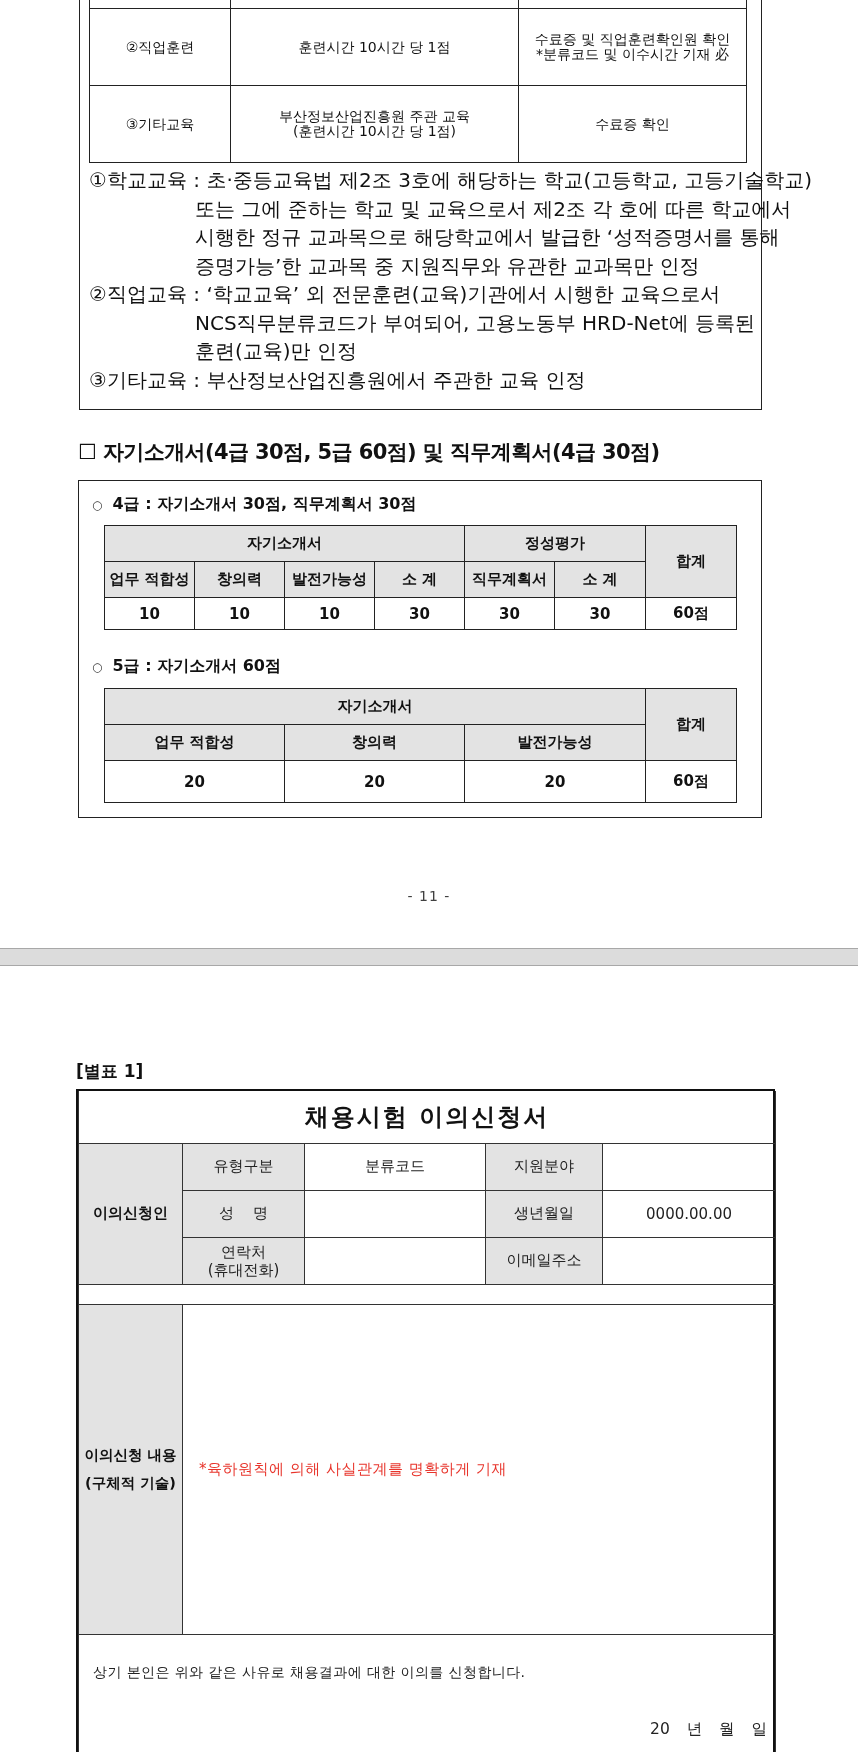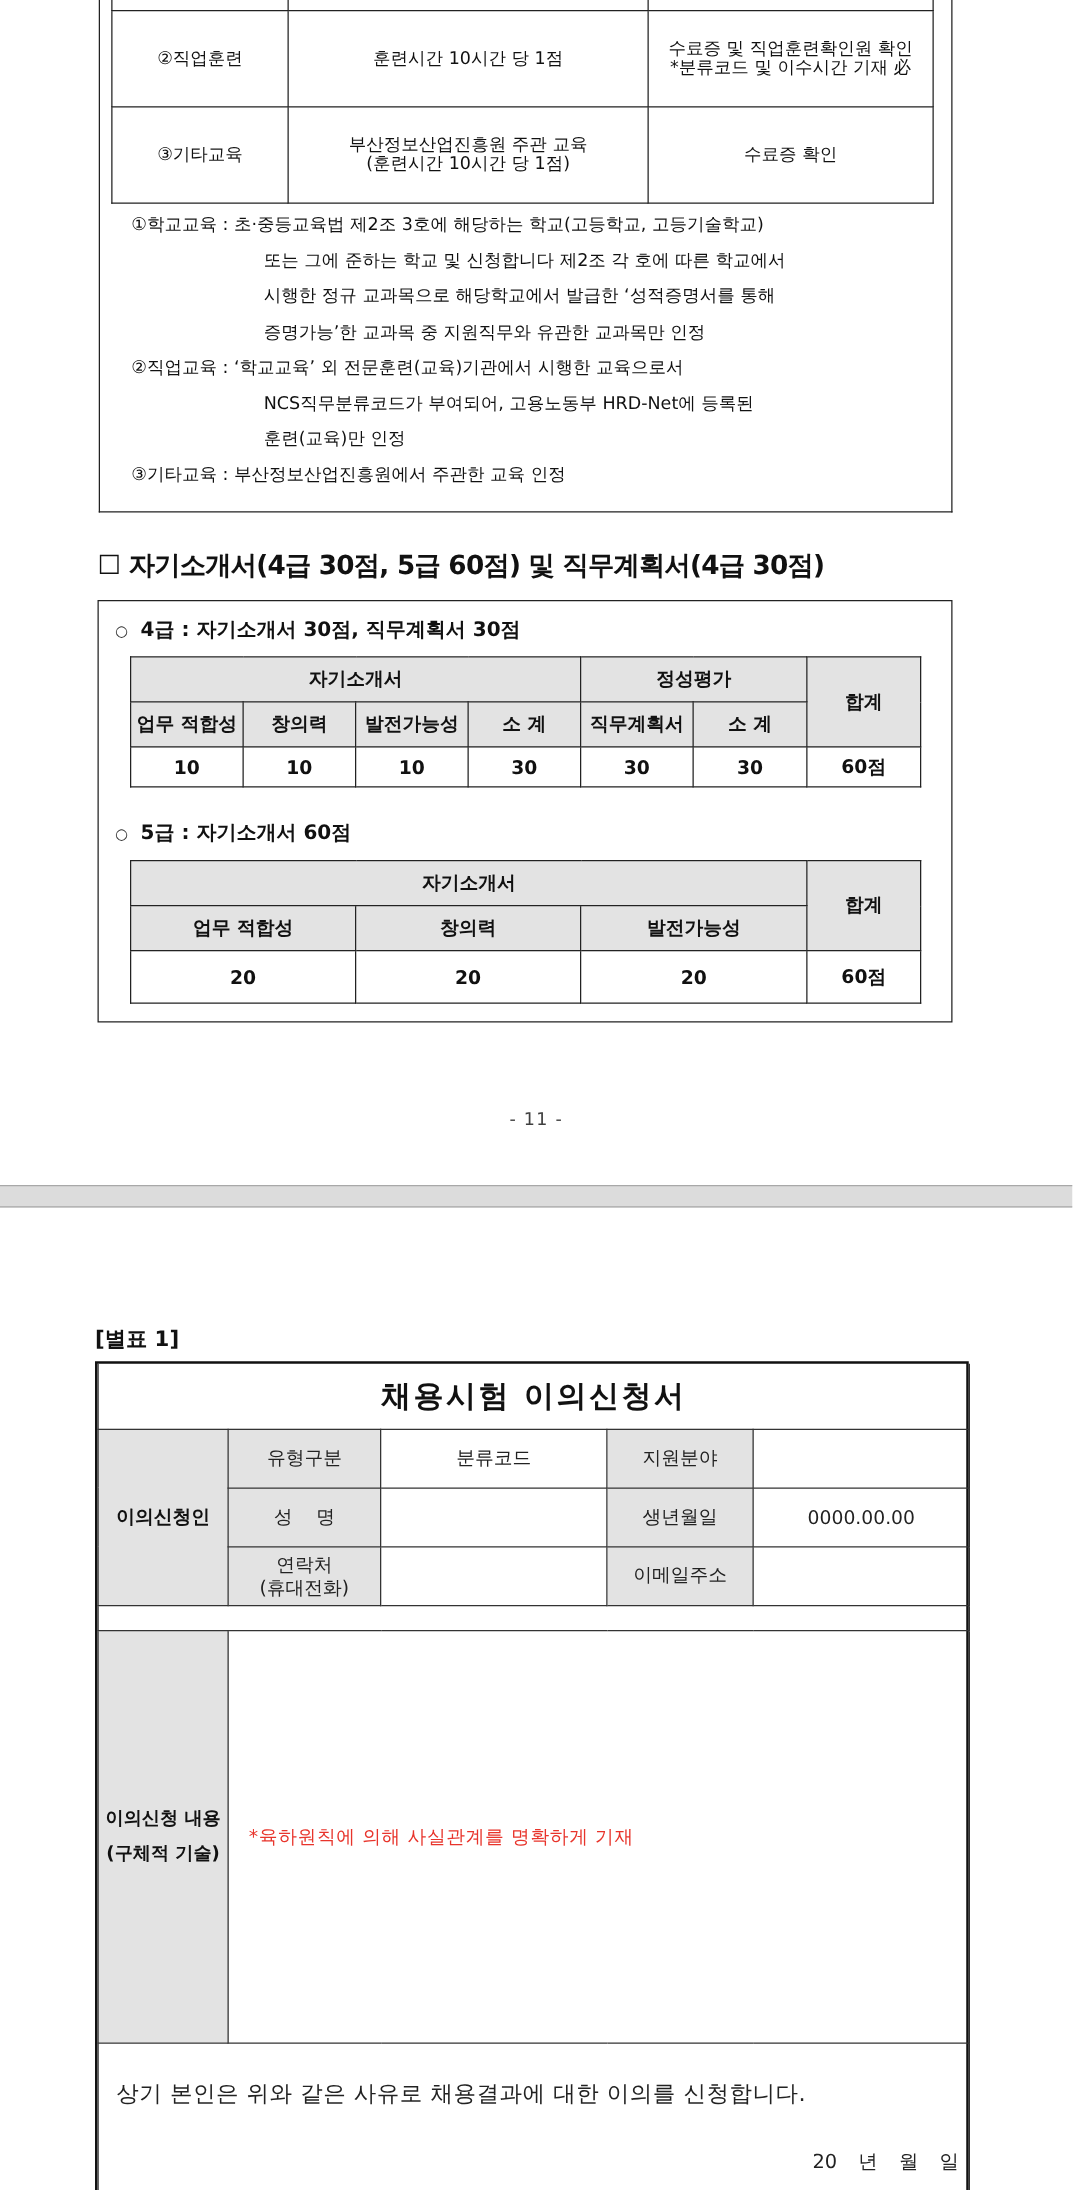--- a/index.html
+++ b/index.html
@@ -8,21 +8,21 @@
   .abs { position: absolute; }
 
   
   .edu-outer { left: 79px; top: -20px; width: 683px; height: 430px; border: 1.5px solid #222; border-top: none; }
   table { border-collapse: collapse; table-layout: fixed; }
   .edu-table { position: absolute; left: 89px; top: -10px; width: 657px; }
   .edu-table td { border: 1.5px solid #222; text-align: center; vertical-align: middle; font-size: 14px; line-height: 15px; color: #111; }
   .edu-table tr.r0 td { height: 18px; }
   .edu-table tr.r1 td, .edu-table tr.r2 td { height: 77px; }
 
-  .notes { left: 89px; top: 166px; width: 670px; font-size: 14px; line-height: 28.5px; color: #111; margin-left: 16px; }
+  .notes { left: 89px; top: 166px; width: 670px; font-size: 20px; line-height: 28.5px; color: #111; }
   .note-line { white-space: nowrap; }
   .note-indent { padding-left: 106px; }
 
   
   .sec-title { left: 78px; top: 438px; font-size: 21px; font-weight: bold; letter-spacing: -0.6px; color: #111; white-space: nowrap; }
   .sec-box { left: 78px; top: 480px; width: 684px; height: 338px; border: 1.5px solid #222; }
   .bullet-head { font-size: 16px; font-weight: bold; color: #111; white-space: nowrap; }
   .bullet-head .dot { font-weight: normal; font-size: 12px; margin-right: 10px; color: #333; }
 
   .score-table td { border: 1.5px solid #222; text-align: center; vertical-align: middle; font-size: 15px; font-weight: bold; color: #111; }
@@ -46,21 +46,21 @@
   .form-table td { border: 1.5px solid #333; text-align: center; vertical-align: middle; font-size: 15px; color: #222; }
   .form-table td.gray { background: #e3e3e3; }
   .form-title { height: 52px; font-size: 24px !important; font-weight: bold; letter-spacing: 2px; color: #111 !important; border-top: none !important; }
   .form-table tr.info td { height: 47px; }
   .form-table td.lbl-bold { font-weight: bold; color: #111; font-size: 15px; margin-top: 16px; }
   .form-table tr.spacer td { height: 20px; }
   .form-table tr.content td { height: 330px; }
   .content-note { text-align: left !important; padding-left: 16px; color: #e8342b !important; font-size: 15px !important; letter-spacing: 0.5px; }
   .content-label { font-weight: bold; font-size: 14.5px !important; line-height: 28px; color: #111 !important; }
   .decl td { height: 140px; vertical-align: top !important; text-align: left !important; padding: 28px 0 0 14px; position: relative; border-bottom: none !important; }
-  .decl-text { font-size: 18px; color: #222; letter-spacing: 0.4px; margin-top: 24px; }
+  .decl-text { font-size: 14px; color: #222; letter-spacing: 0.4px; margin-top: 24px; }
   .date-text { position: absolute; right: 8px; top: 84px; font-size: 15.5px; color: #222; word-spacing: 12px; }
 </style>
 </head>
 <body>
 
 <div class="abs edu-outer"></div>
 
 <table class="edu-table">
   <colgroup>
       <col style="width:141px">
@@ -87,21 +87,21 @@
       <div>부산정보산업진흥원 주관 교육</div>
       <div>(훈련시간 10시간 당 1점)</div>
     </td>
     <td>수료증 확인</td>
   </tr>
 </tbody>
   </table>
 
 <div class="abs notes">
   <div class="note-line">①학교교육 : 초·중등교육법 제2조 3호에 해당하는 학교(고등학교, 고등기술학교)</div>
-  <div class="note-line note-indent">또는 그에 준하는 학교 및 신청합니다 제2조 각 호에 따른 학교에서</div>
+  <div class="note-line note-indent">또는 그에 준하는 학교 및 교육으로서 제2조 각 호에 따른 학교에서</div>
   <div class="note-line note-indent">시행한 정규 교과목으로 해당학교에서 발급한 ‘성적증명서를 통해</div>
   <div class="note-line note-indent">증명가능’한 교과목 중 지원직무와 유관한 교과목만 인정</div>
   <div class="note-line">②직업교육 : ‘학교교육’ 외 전문훈련(교육)기관에서 시행한 교육으로서</div>
   <div class="note-line note-indent">NCS직무분류코드가 부여되어, 고용노동부 HRD-Net에 등록된</div>
   <div class="note-line note-indent">훈련(교육)만 인정</div>
   <div class="note-line">③기타교육 : 부산정보산업진흥원에서 주관한 교육 인정</div>
 </div>
 
 <div class="abs sec-title">☐ 자기소개서(4급 30점, 5급 60점) 및 직무계획서(4급 30점)</div>
 

